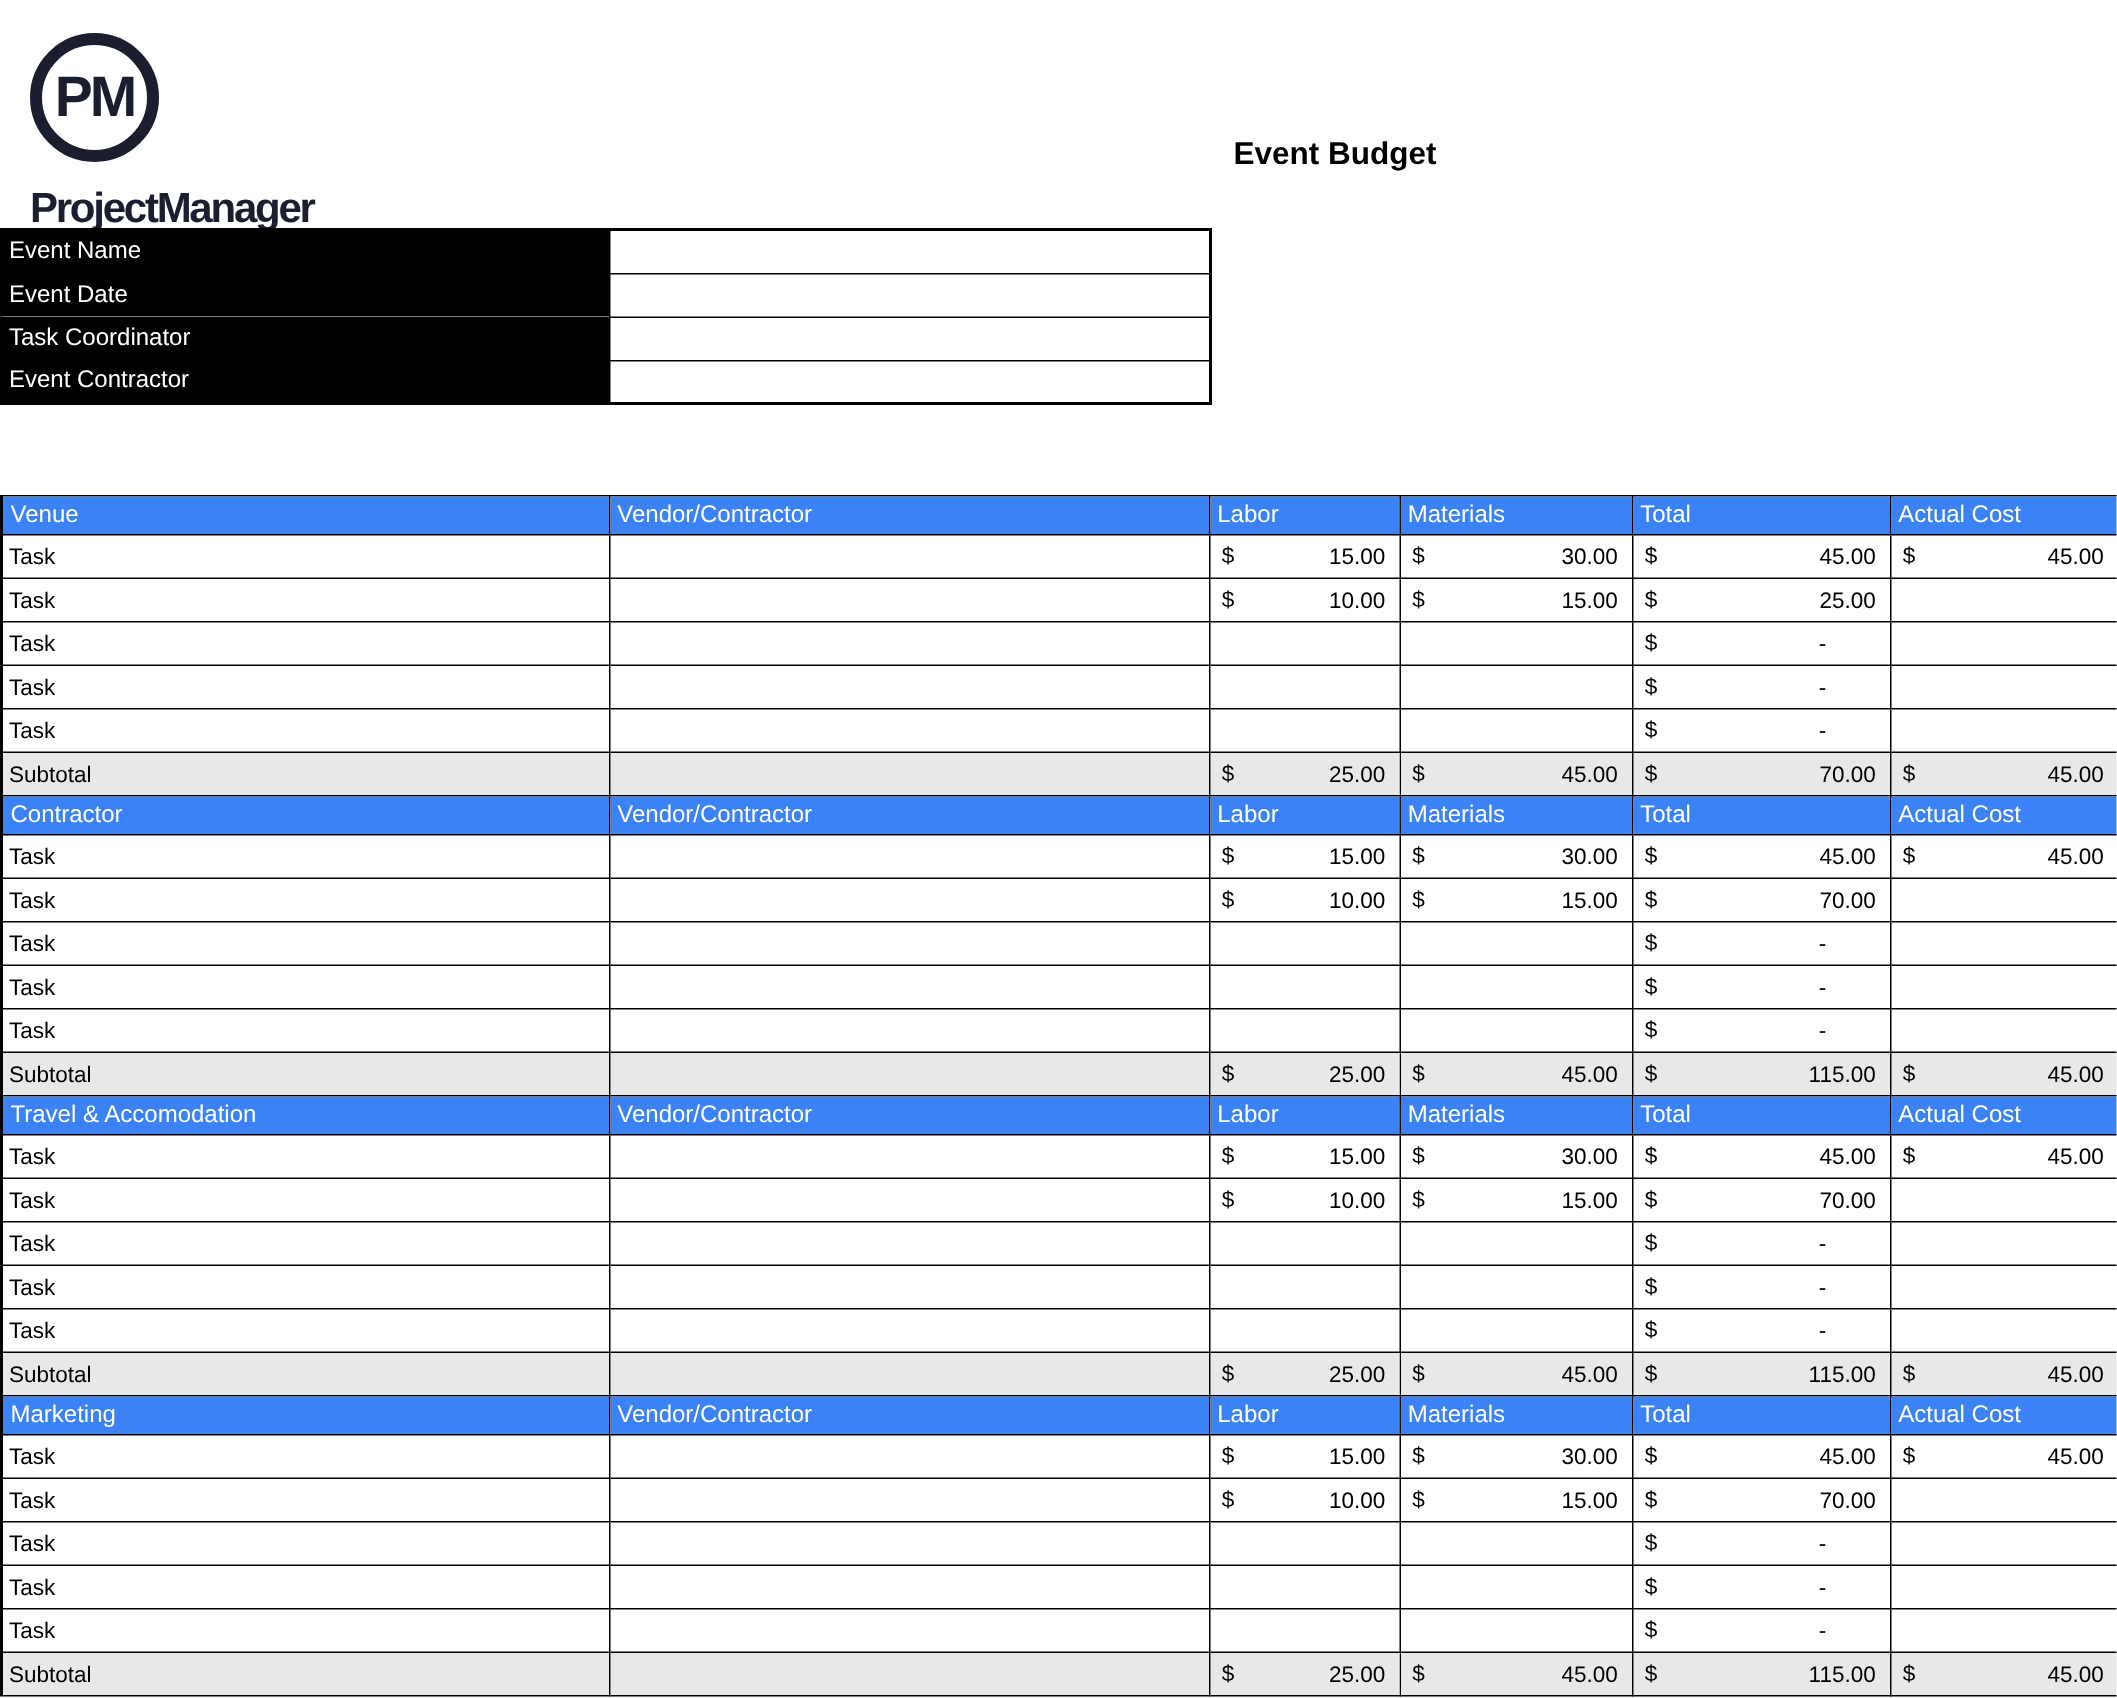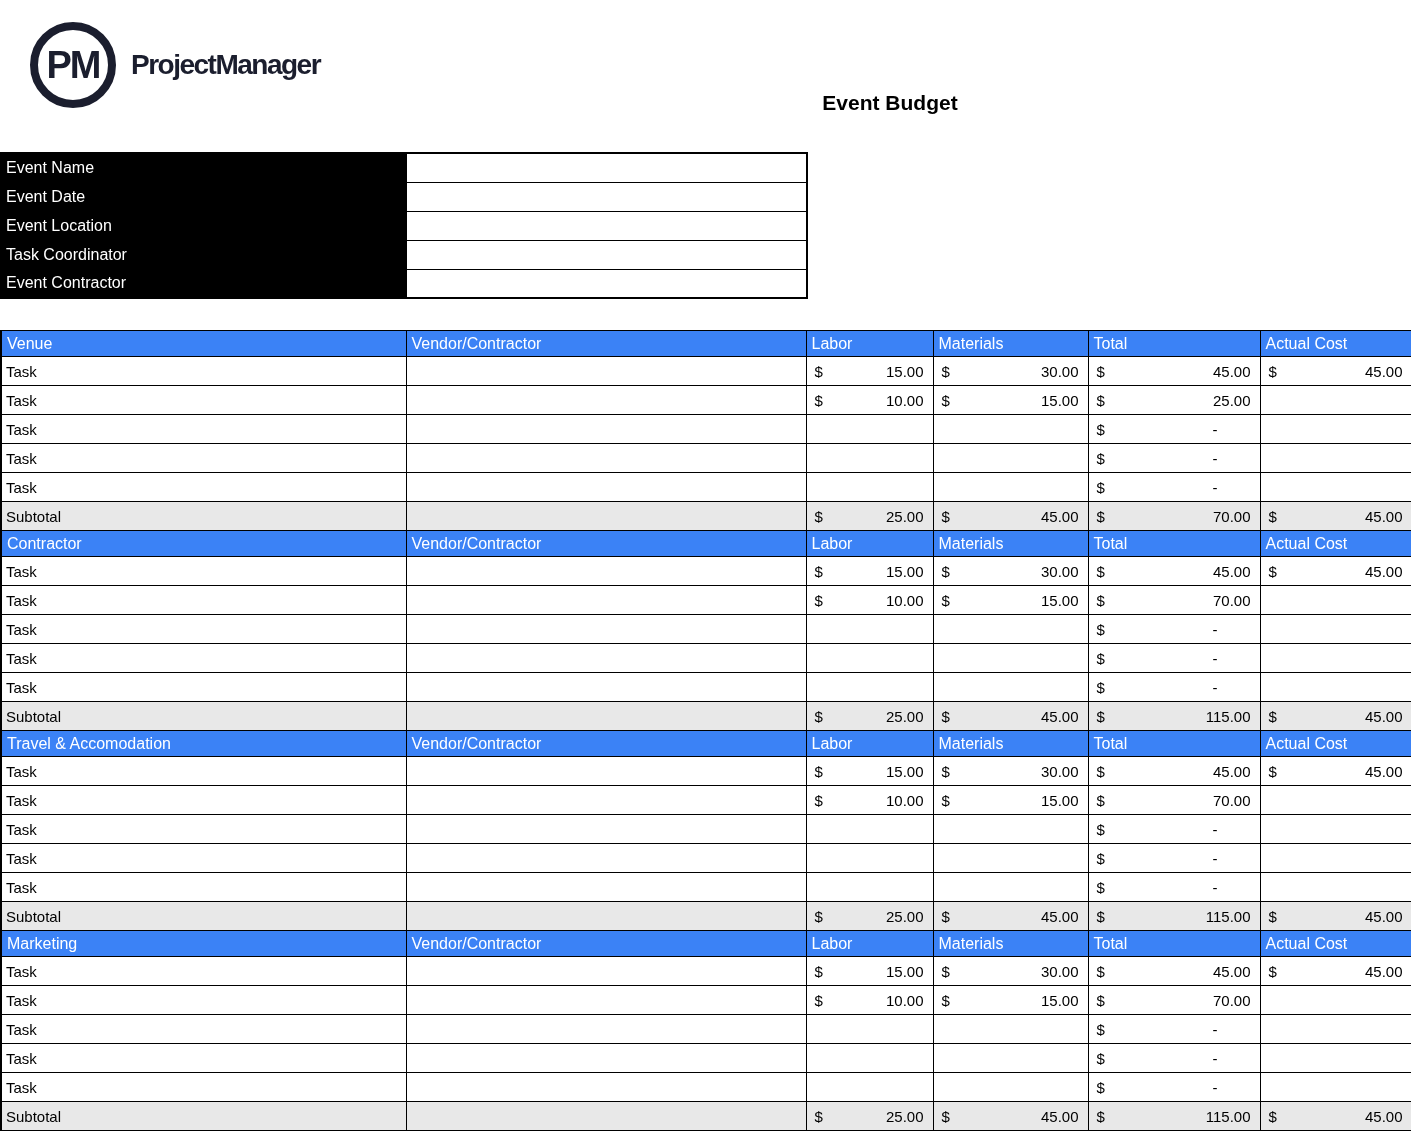--- a/index.html
+++ b/index.html
@@ -3,21 +3,21 @@
 <meta charset="utf-8">
 <style>
   * { box-sizing: border-box; }
   html, body { margin: 0; padding: 0; }
   body {
     width: 1411px; height: 1132px; position: relative; overflow: hidden;
     background: #ffffff; color: #000000;
     font-family: "Liberation Sans", sans-serif;
   }
   
-  .brand { position: absolute; top: 22px; left: 30px; display: flex; align-items: center; gap: 15px; }
+  .brand { position: absolute; top: 22px; left: 20px; display: flex; align-items: flex-start; gap: 15px; flex-direction: column; }
   .logo-circle {
     width: 86px; height: 86px; border-radius: 50%;
     display: flex; align-items: center; justify-content: center;
     font-weight: bold; font-size: 38px; letter-spacing: -2px;
   }
   .brand-name { font-size: 28px; font-weight: bold; letter-spacing: -1.5px; }
   .title {
     position: absolute; top: 91px; left: 700px; width: 380px; margin: 0;
     text-align: center; font-size: 21px; font-weight: bold; color: #000;
   }
@@ -62,24 +62,20 @@
   <tbody id="info-body">
       <tr>
         <td class="info-label">Event Name</td>
         <td class="info-value"></td>
       </tr>
       <tr>
         <td class="info-label">Event Date</td>
         <td class="info-value"></td>
       </tr>
       <tr>
-        <td class="info-label">Event Location</td>
-        <td class="info-value"></td>
-      </tr>
-      <tr>
         <td class="info-label">Task Coordinator</td>
         <td class="info-value"></td>
       </tr>
       <tr>
         <td class="info-label">Event Contractor</td>
         <td class="info-value"></td>
       </tr>
     </tbody>
 </table>
 

